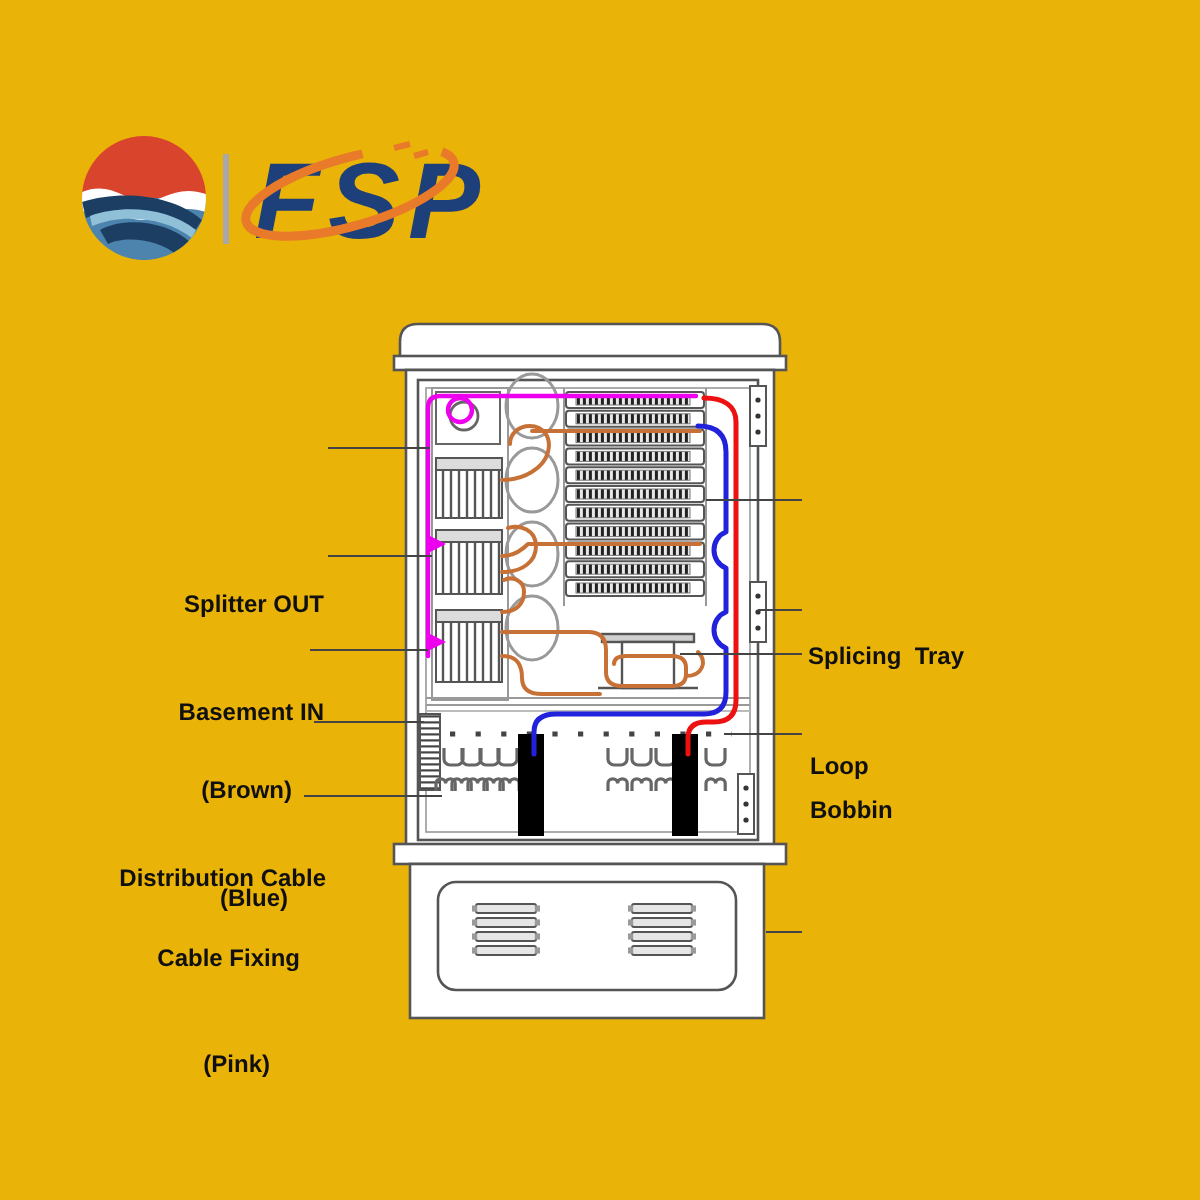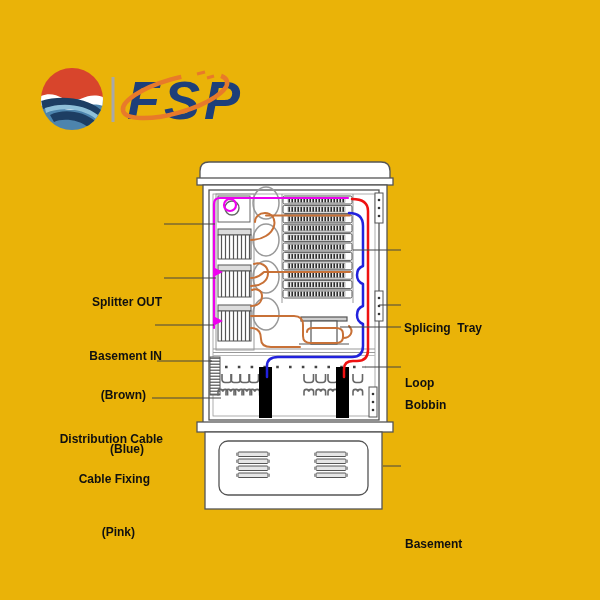--- a/index.html
+++ b/index.html
@@ -231,16 +231,13 @@
   </div>
   <div class="lbl" style="left:404px;top:243px;">
     <span>Splicing  Tray</span>
   </div>
   <div class="lbl" style="left:405px;top:320px;">
     <span>Bobbin</span>
   </div>
   <div class="lbl" style="left:405px;top:298px;">
     <span>Loop</span>
   </div>
-  <div class="lbl" style="left:405px;top:459px;">
-    <span>Basement</span>
-  </div>
 </div>
 
 </body></html>

